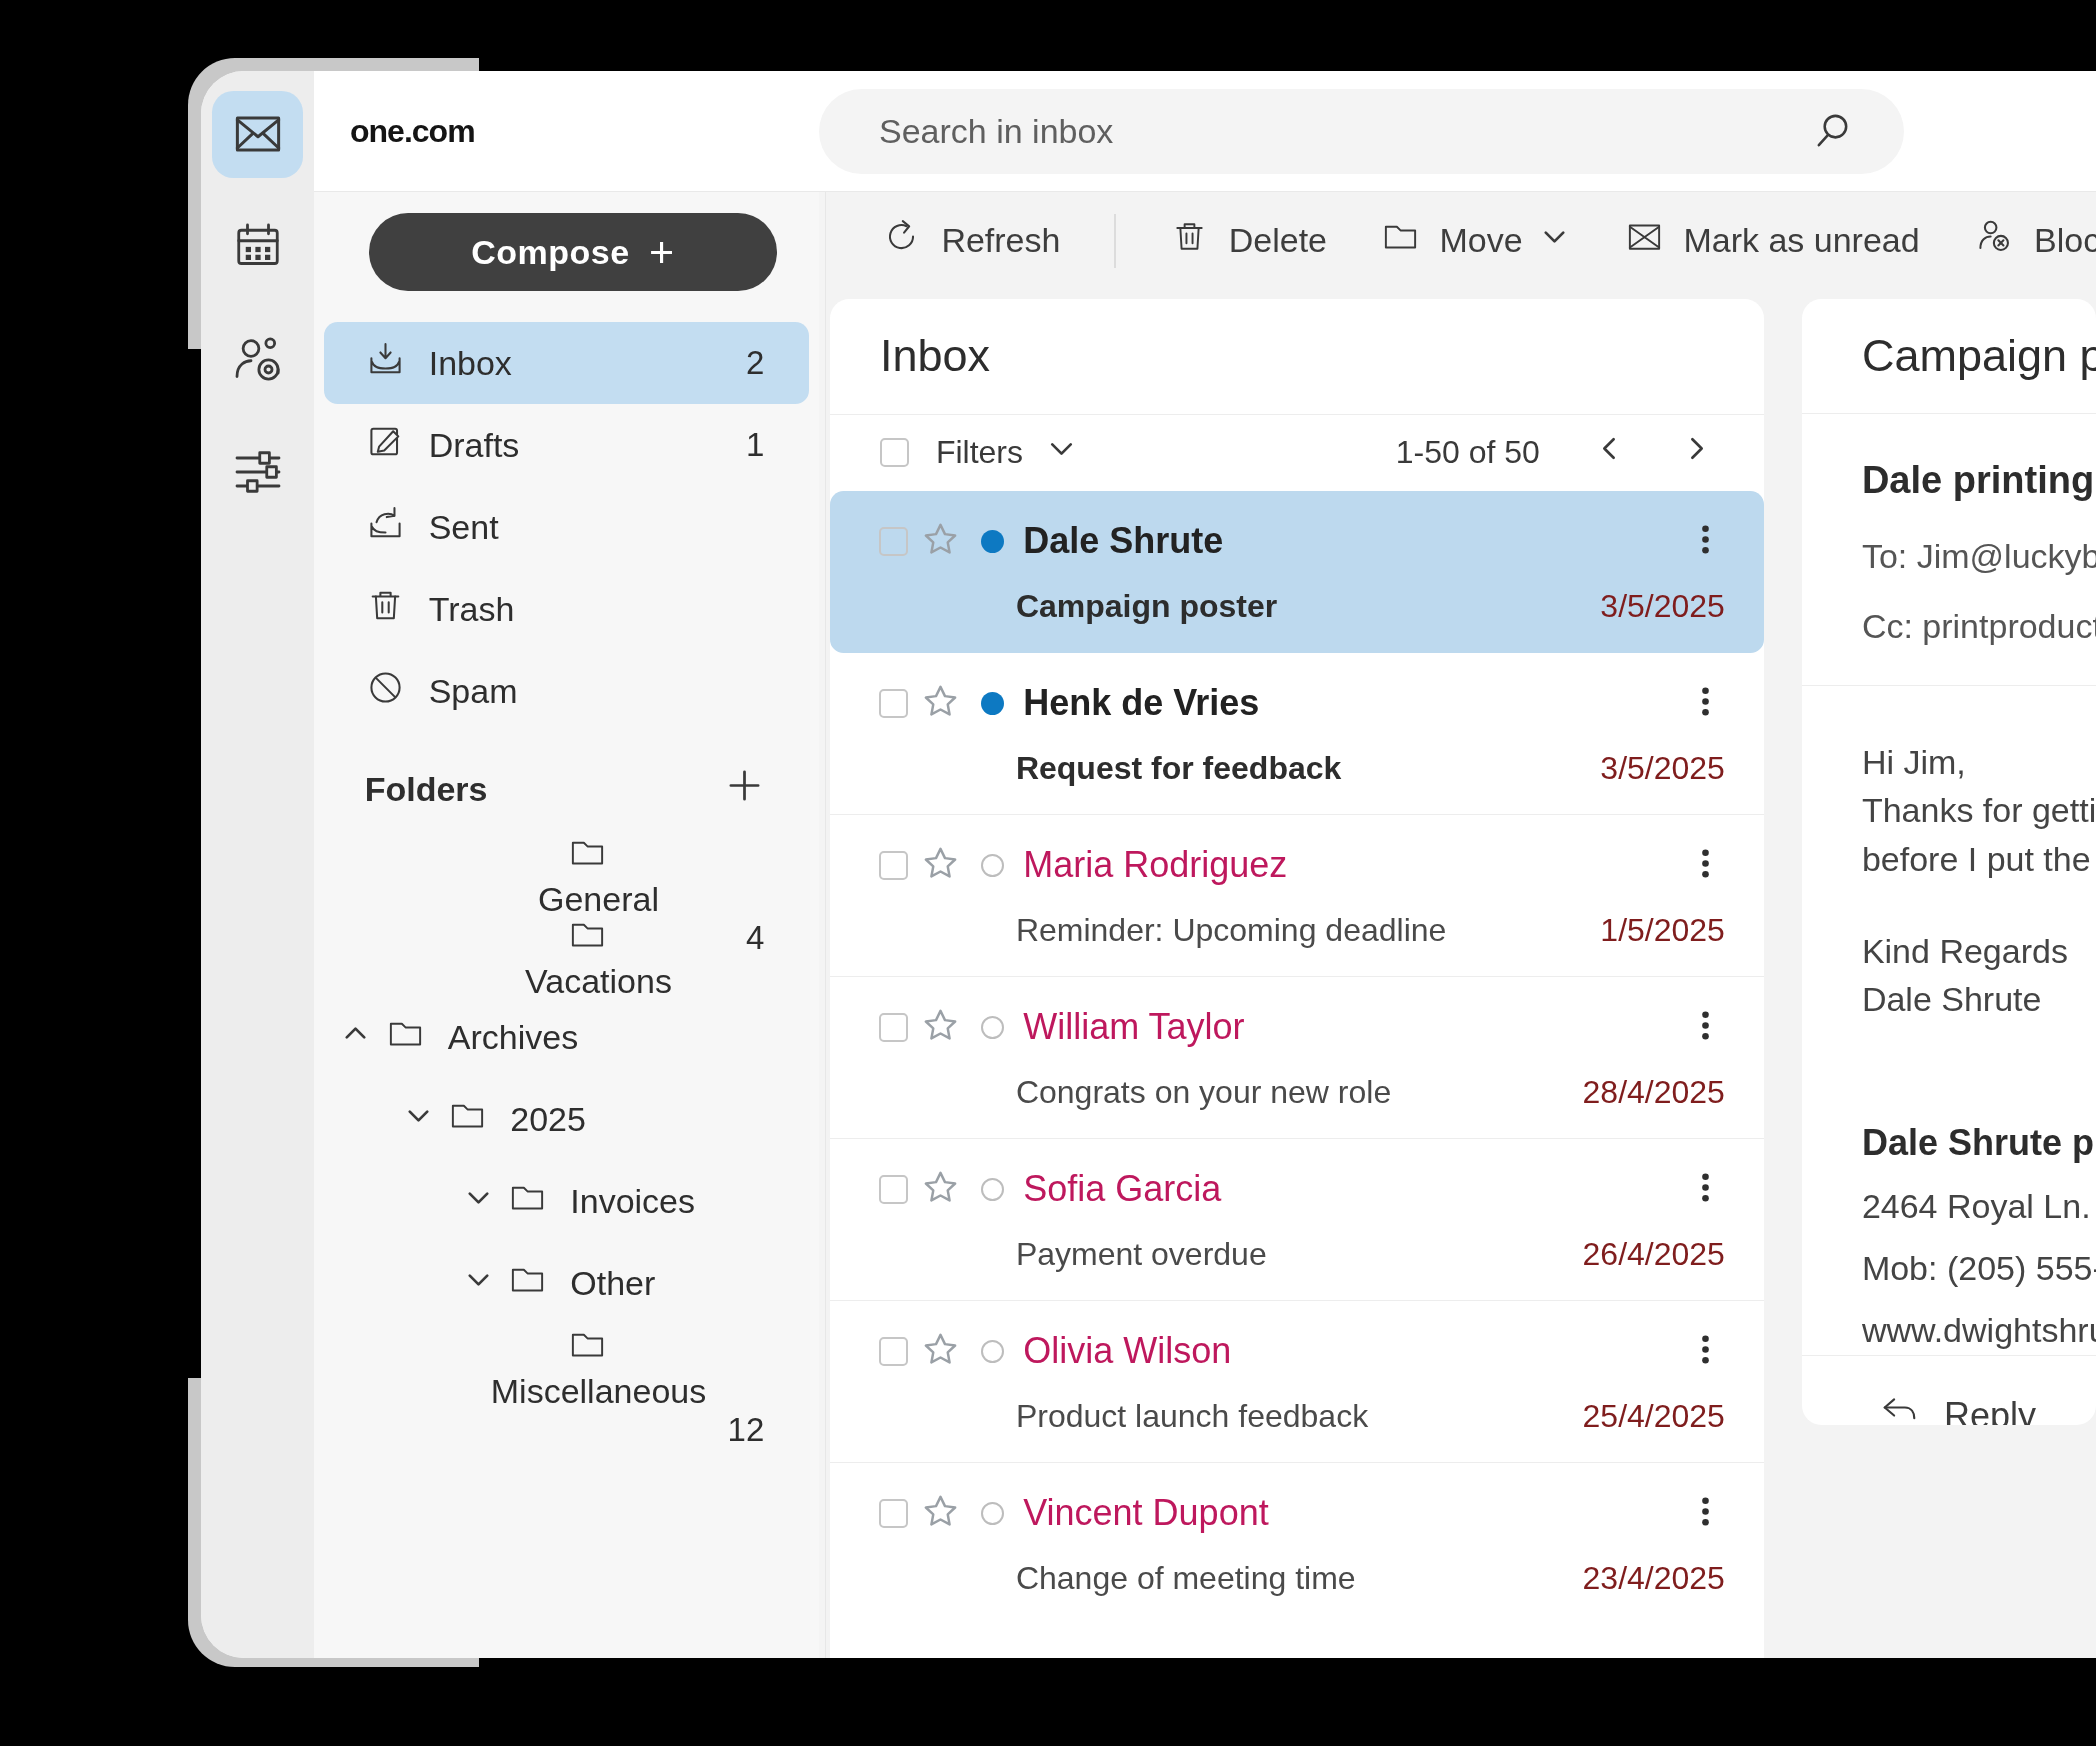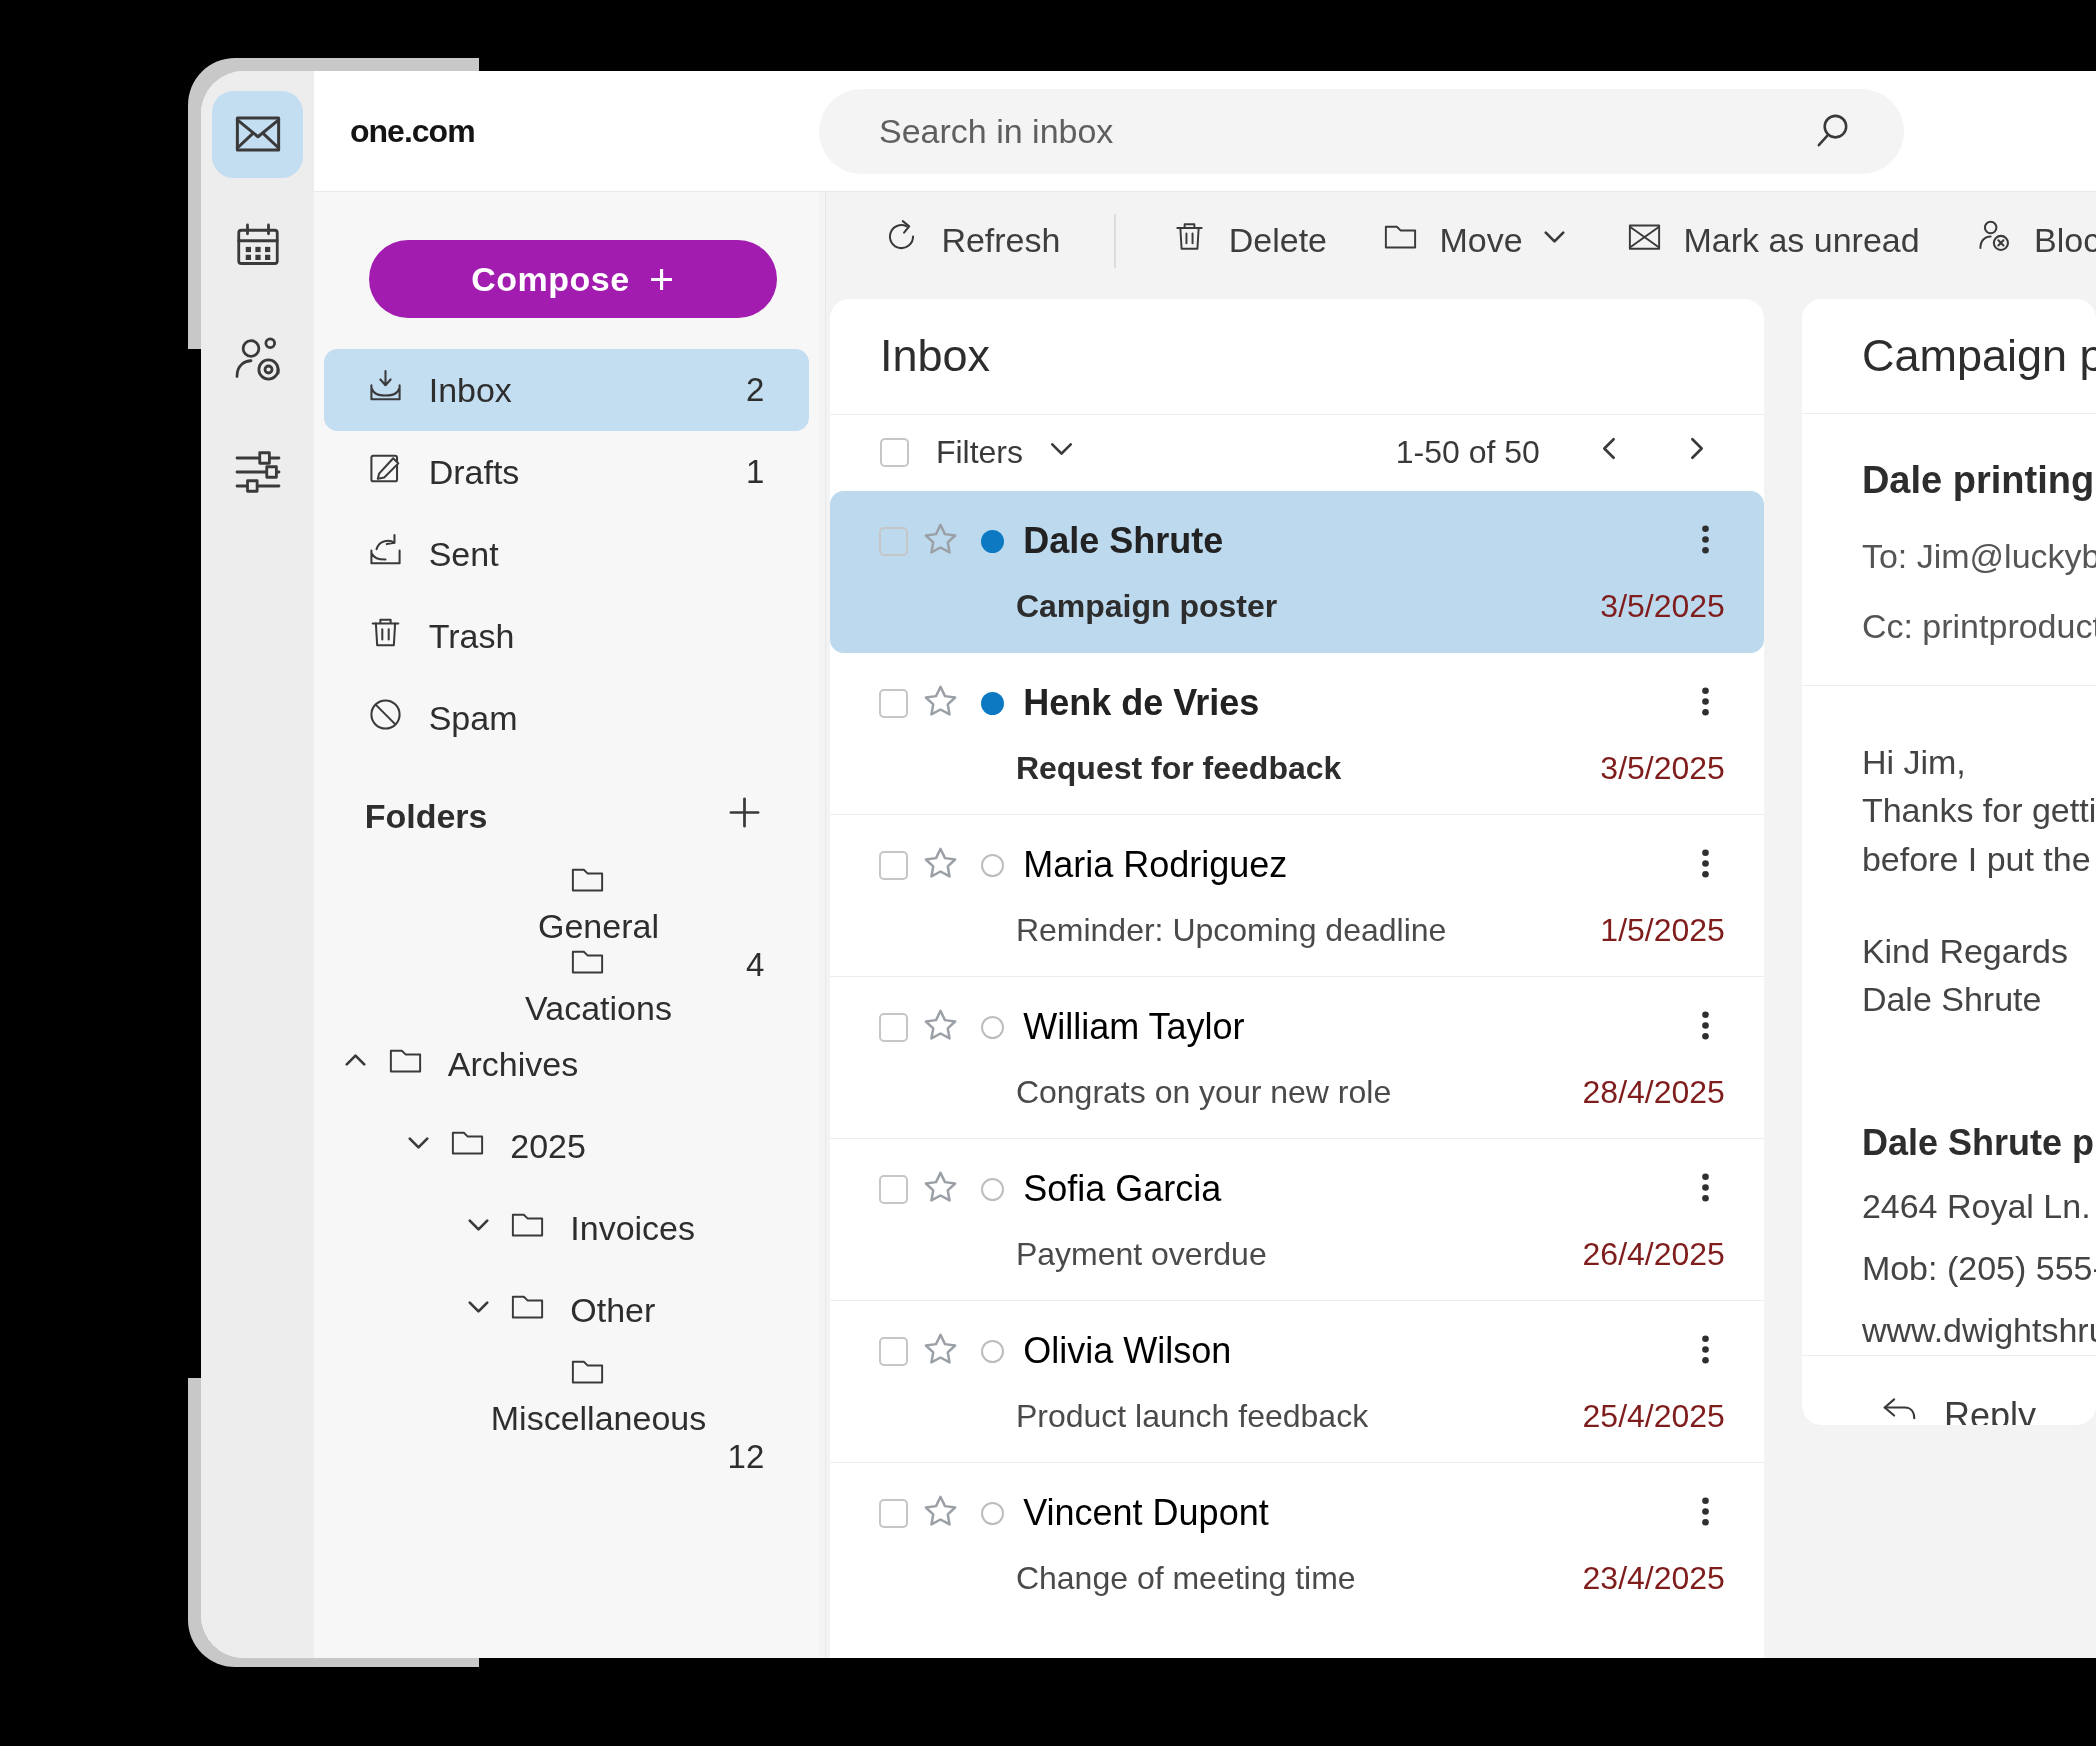--- a/index.html
+++ b/index.html
@@ -33,22 +33,22 @@
   .logo{margin-left:36px;font-size:32px;font-weight:800;letter-spacing:-1px;color:#141414;}
   .search-pill{width:1085px;height:85px;border-radius:43px;background:#f4f4f4;display:flex;align-items:center;position:relative;}
   .search-pill input{flex:1;border:none;background:transparent;outline:none;font:inherit;font-size:34px;color:#5f5f5f;margin:0 107px 0 58px;}
   .search-pill input::placeholder{color:#5f5f5f;opacity:1;}
   .search-pill .mag{position:absolute;right:50px;top:21.3px;}
 
   .content{flex:1;display:flex;min-height:0;}
 
   
   .sidebar{width:505px;flex:0 0 505px;background:#f7f7f7;box-sizing:border-box;padding-top:21.3px;overflow:hidden;}
-  .compose{margin-left:55px;width:408px;height:78px;border-radius:39px;background:#a21caf;color:#fff;
-    display:flex;align-items:center;justify-content:center;font-size:34px;font-weight:600;letter-spacing:0.5px;margin-top:27px;}
+  .compose{margin-left:55px;width:408px;height:78px;border-radius:39px;background:#404040;color:#fff;
+    display:flex;align-items:center;justify-content:center;font-size:34px;font-weight:600;letter-spacing:0.5px;}
   .compose .plus{font-size:43px;font-weight:300;margin-left:19.4px;line-height:1;}
   .nav{margin-top:31px;}
   .nav-item{height:82px;margin:0 9.7px;border-radius:13.6px;display:flex;align-items:center;padding:0 45px 0 41px;box-sizing:border-box;font-size:34px;color:#2e2e2e;}
   .nav-item.selected{background:#c3ddf1;}
   .nav-item .lbl{margin-left:23px;}
   .nav-item .cnt{margin-left:auto;font-size:33px;color:#2e2e2e;}
   .sec-head{height:87px;margin:13.6px 9.7px 0;display:flex;align-items:center;padding:0 45px 0 41px;box-sizing:border-box;font-size:34px;font-weight:600;color:#2e2e2e;}
   .sec-head .add{margin-left:auto;}
   .tree-item{height:82px;margin:0 9.7px;display:flex;align-items:center;box-sizing:border-box;font-size:34px;color:#2e2e2e;}
   .tree-item .lbl{margin-left:23px;}
@@ -78,21 +78,21 @@
   .cbx{width:29px;height:29px;border:2.4px solid #c6c6c6;border-radius:4.9px;box-sizing:border-box;background:transparent;flex:0 0 auto;}
 
   .rows{flex:1;overflow:hidden;}
   .email{height:162px;box-sizing:border-box;padding:29px 39px 0 49px;border-bottom:1px solid #ededed;position:relative;}
   .email.selected{background:#bdd9ee;border-radius:13.6px;border-bottom:none;}
   .e-line1{display:flex;align-items:center;}
   .e-star{margin-left:14.6px;flex:0 0 auto;}
   .dot{width:23px;height:23px;border-radius:50%;margin-left:21.3px;flex:0 0 auto;}
   .dot.unread{background:#0d79c2;}
   .dot.read{border:2.4px solid #bdbdbd;box-sizing:border-box;background:transparent;}
-  .e-name{margin-left:19.4px;font-size:36px;color:#000000;}
+  .e-name{margin-left:19.4px;font-size:36px;color:#be185d;}
   .email.unread .e-name{font-weight:700;color:#222;}
   .kebab{margin-left:auto;flex:0 0 auto;}
   .e-line2{display:flex;align-items:baseline;margin-top:25px;padding-left:137px;}
   .e-subj{font-size:32px;color:#4a4a4a;}
   .email.unread .e-subj{font-weight:700;color:#2d2d2d;}
   .e-date{margin-left:auto;font-size:32px;color:#7f1d1d;}
 
   .read-card{flex:1;margin-left:38px;background:#fff;border-radius:19.4px;height:1126px;display:flex;flex-direction:column;overflow:hidden;min-width:0;}
   .r-title{height:115px;flex:0 0 115px;display:flex;align-items:center;padding-left:60px;font-size:45px;font-weight:500;color:#2d2d2d;border-bottom:1px solid #ededed;box-sizing:border-box;white-space:nowrap;}
   .r-meta{padding:45px 0 39px 60px;border-bottom:1px solid #ededed;white-space:nowrap;}

